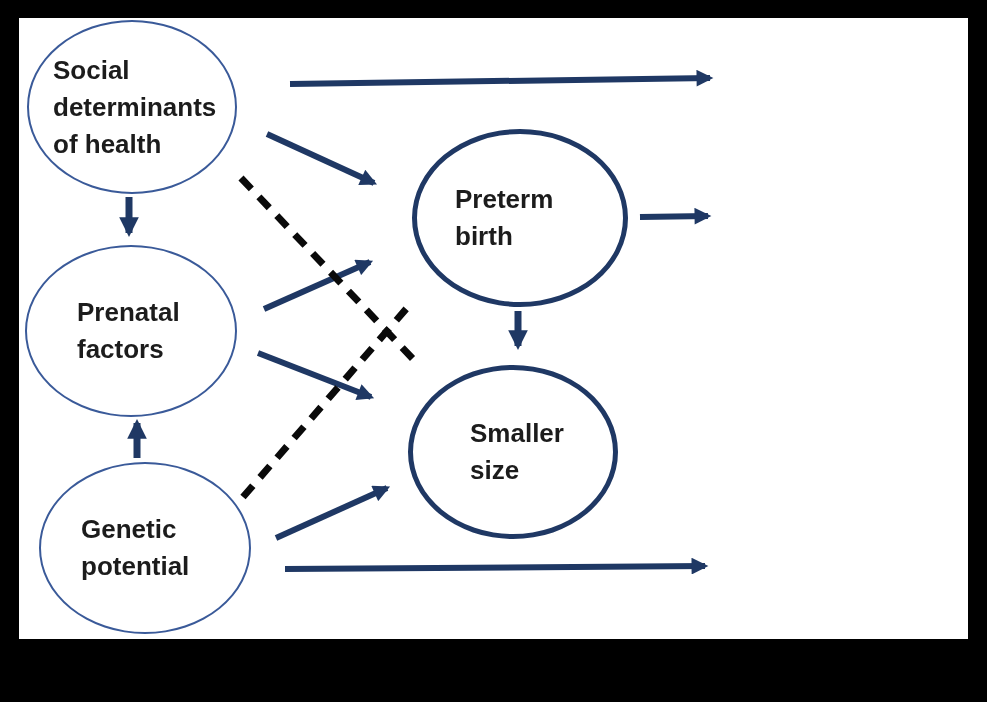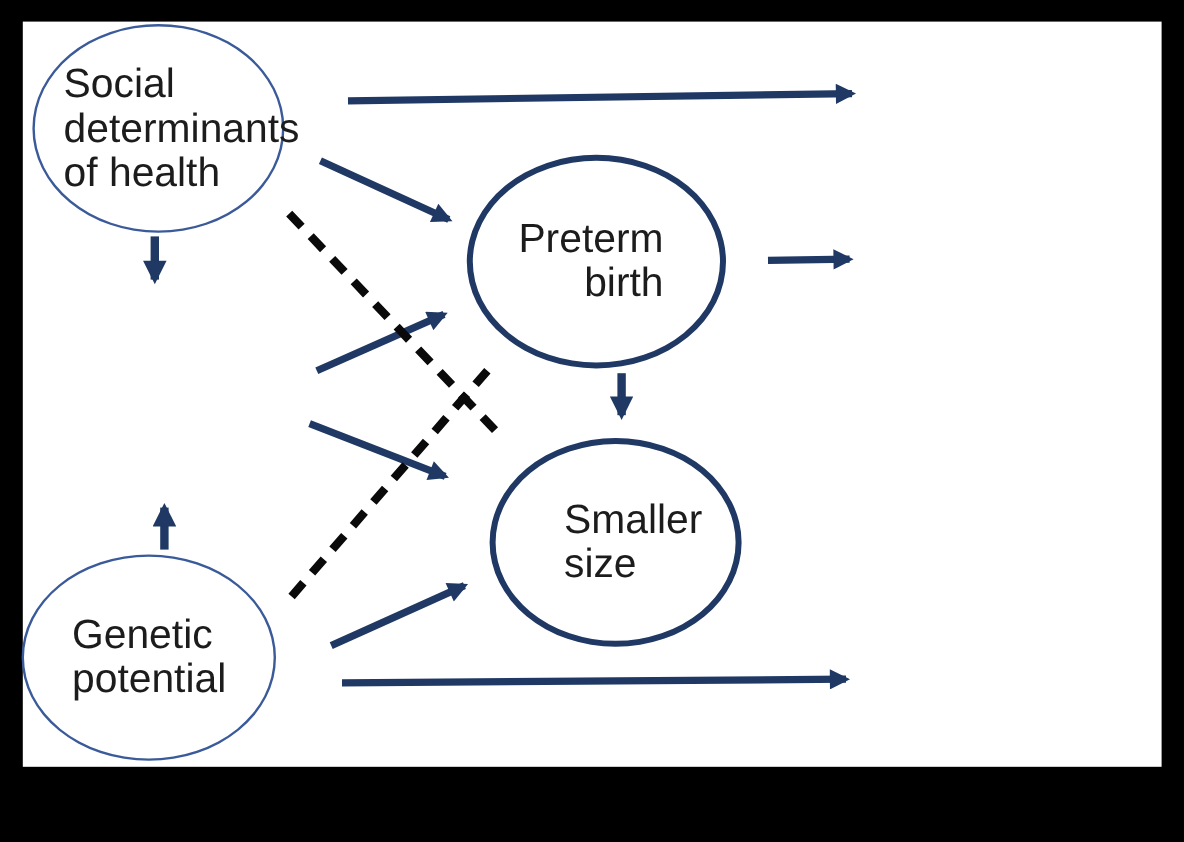--- a/index.html
+++ b/index.html
@@ -28,32 +28,32 @@
     box-sizing: border-box;
     background: #ffffff;
     display: flex;
     align-items: center;
     z-index: 2;
   }
   .ellipse { border-radius: 50%; }
   .node-label {
     white-space: pre-line;
     color: #1c1c1c;
-    font-size: 34px;
+    font-size: 26px;
     line-height: 37px;
-    font-weight: 400;
+    font-weight: 700;
   }
   .thin  { border: 2px solid #3a5a99; }
   .thick { border: 5px solid #1f3864; }
   .box   { border: 2px solid #4d4d4d; }
 
   #social   { left: 27px;  top: 20px;  width: 210px; height: 174px; padding-left: 24px; }
   #prenatal { left: 25px;  top: 245px; width: 212px; height: 172px; padding-left: 50px; }
-  #genetic  { left: 18px;  top: 462px; width: 212px; height: 172px; padding-left: 40px; }
-  #preterm  { left: 389px; top: 129px; width: 216px; height: 178px; padding-left: 38px; text-align: right; }
+  #genetic  { left: 39px;  top: 462px; width: 212px; height: 172px; padding-left: 40px; }
+  #preterm  { left: 412px; top: 129px; width: 216px; height: 178px; padding-left: 38px; }
   #smaller  { left: 408px; top: 365px; width: 210px; height: 174px; padding-left: 57px; }
   #outcomes { left: 736px; top: 33px;  width: 224px; height: 599px; padding-left: 8px; }
 
   #edge-layer {
     position: absolute;
     left: 0; top: 0;
     width: 987px;
     height: 702px;
     z-index: 1;
     pointer-events: none;
@@ -88,20 +88,24 @@
     <line class="dashed-edge" stroke-width="7" x1="241" y1="178" x2="413" y2="359"></line>
     <line class="dashed-edge" stroke-width="7" x1="243" y1="497" x2="413" y2="301"></line>
   </svg>
 
   <div id="social" class="node ellipse thin">
     <span class="node-label">Social
 determinants
 of health</span>
   </div>
 
+  <div id="prenatal" class="node ellipse thin">
+    <span class="node-label">Prenatal
+factors</span>
+  </div>
 
   <div id="genetic" class="node ellipse thin">
     <span class="node-label">Genetic
 potential</span>
   </div>
 
   <div id="preterm" class="node ellipse thick">
     <span class="node-label">Preterm
 birth</span>
   </div>

